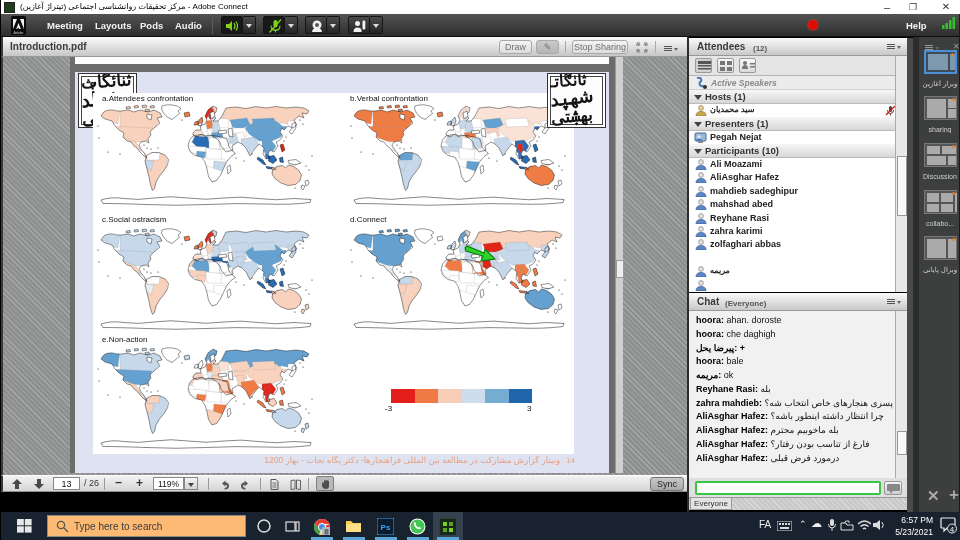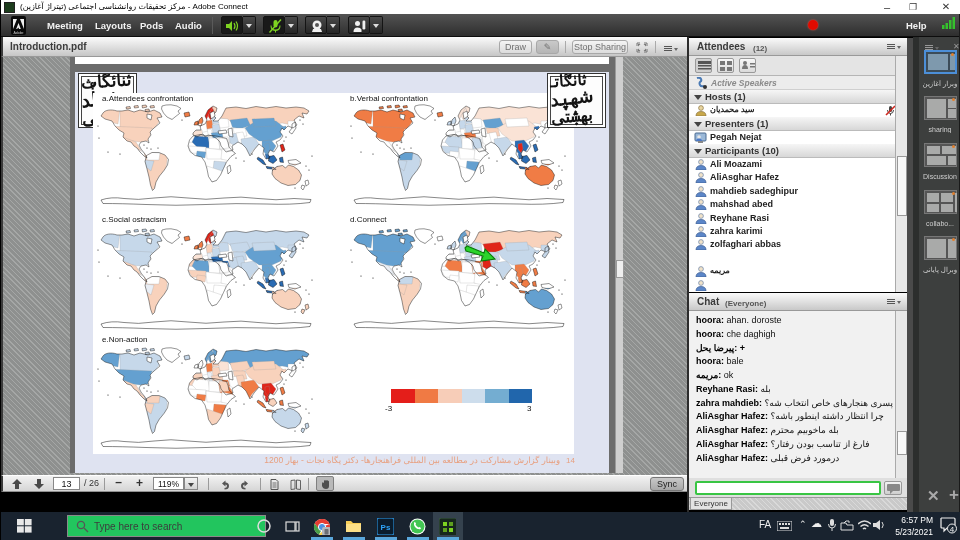--- a/index.html
+++ b/index.html
@@ -102,21 +102,21 @@
 .thumb { left:5px; width:33px; height:24px; background:#555; border:1px solid #777; }
 .thumb .dot { position:absolute; right:1px; top:1px; width:3px; height:3px; background:#e08030; border-radius:50%; }
 .tlabel { left:0px; width:42px; text-align:center; font-size:7px; color:#cfcfcf; white-space:nowrap; overflow:hidden; }
 .blk { position:absolute; background:#a9aaa9; }
 #thumb1 { border:2px solid #4c8fd8; background:#3c4c58; }
 #thumb1 .blk { background:#7e99ad; }
 
 
 #taskbar { left:0; top:512px; width:960px; height:28px; background:#19232f; }
 #startbtn { left:16px; top:7px; }
-#searchbox { left:46px; top:3px; width:199px; height:22px; background:#22c55e; border:1px solid #8a8a8a;margin-left:20px; }
+#searchbox { left:46px; top:3px; width:199px; height:22px; background:#fdba74; border:1px solid #8a8a8a; }
 #searchbox span { position:absolute; left:26px; top:5px; font-size:10px; color:#3c3c3c; }
 .tbicon { top:6px; width:17px; height:17px; }
 .underline { top:25px; height:3px; width:22px; background:#5aa7dc; }
 #activeapp { left:432px; top:0px; width:30px; height:28px; background:#35424e; }
 .trayicon { top:7px; color:#eee; }
 #clock { left:876px; top:2px; width:56px; text-align:right; font-size:8.5px; color:#fff; line-height:12px; }
 #notifbadge { left:938px; top:5px; }
 </style>
 </head>
 <body>

